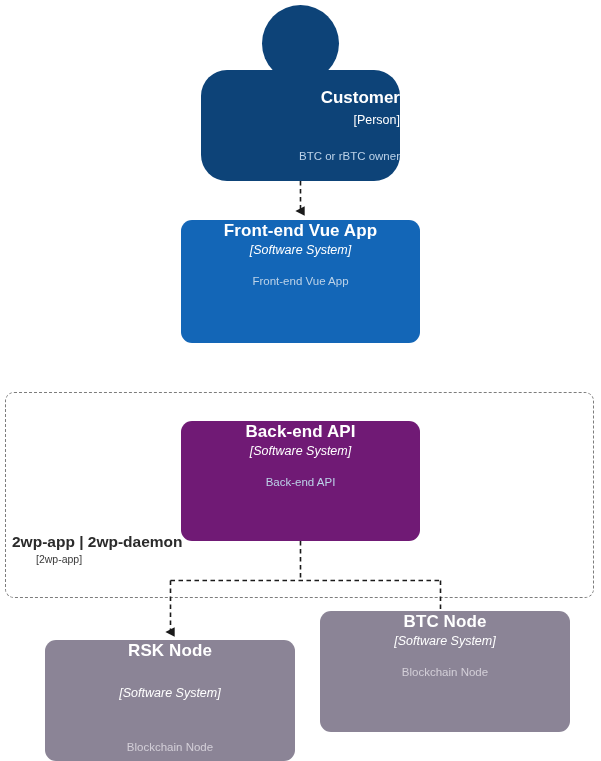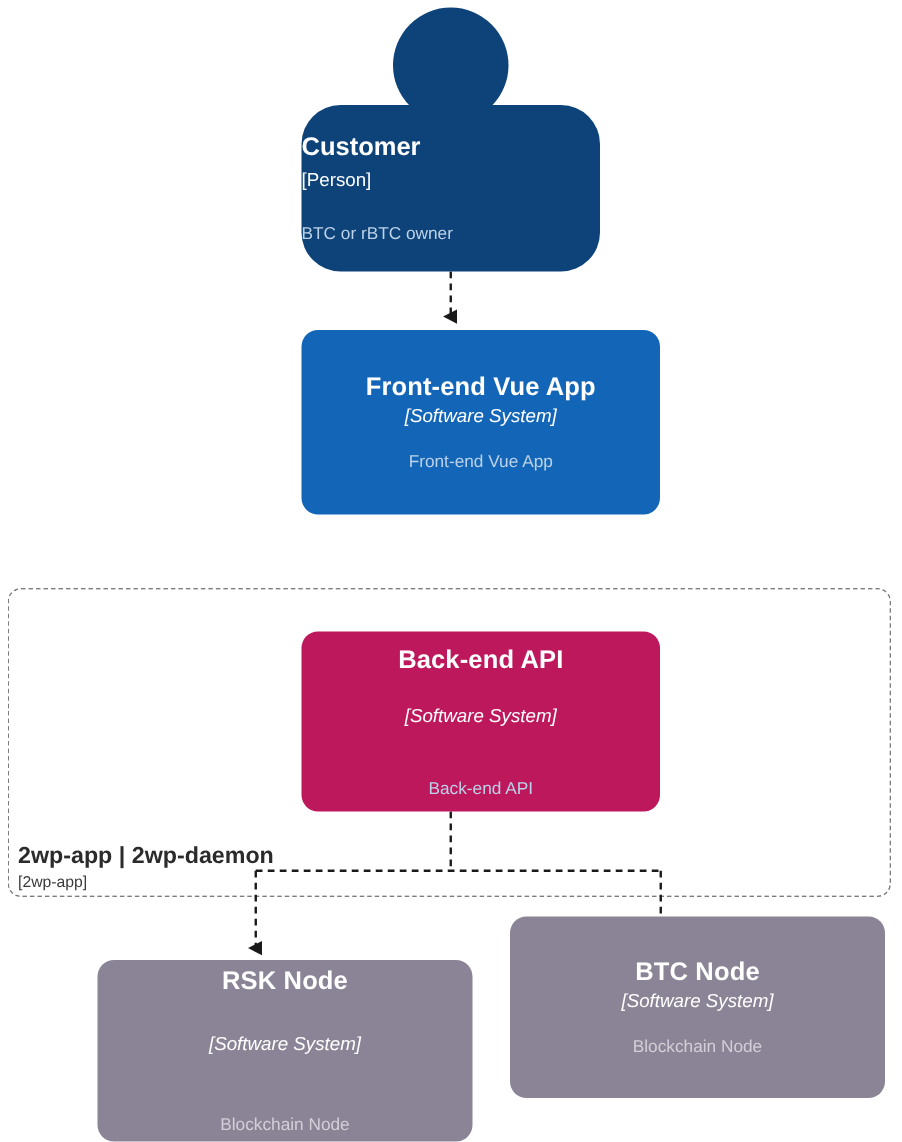--- a/index.html
+++ b/index.html
@@ -24,24 +24,23 @@
     height: 761px;
   }
 
   
   .node {
     position: absolute;
     box-sizing: border-box;
     display: flex;
     flex-direction: column;
     align-items: center;
-    justify-content: center;
+    justify-content: flex-start;
     text-align: center;
     border-radius: 11px;
-    margin-left: 20px;
   }
   .node .title {
     font-size: 17px;
     font-weight: bold;
     color: #ffffff;
     line-height: 21px;
     letter-spacing: 0.1px;
   }
   .node .subtitle {
     font-size: 12.5px;
@@ -60,21 +59,21 @@
   
   .person-head {
     position: absolute;
     border-radius: 50%;
   }
   .person-body {
     position: absolute;
     box-sizing: border-box;
     display: flex;
     flex-direction: column;
-    align-items: flex-start;
+    align-items: flex-end;
     justify-content: center;
     text-align: center;
     border-radius: 26px;
   }
   .person-body .title {
     font-size: 17px;
     font-weight: bold;
     color: #ffffff;
     line-height: 21px;
   }
@@ -108,41 +107,42 @@
     color: #2b2b2b;
     line-height: 19px;
     white-space: nowrap;
   }
   .boundary-label .b-type {
     font-size: 10.5px;
     color: #3a3a3a;
     line-height: 14px;
     margin-top: 1px;
     white-space: nowrap;
+    margin-left: 24px;
   }
 
   
   .conn-svg {
     position: absolute;
     left: 0;
     top: 0;
     width: 601px;
     height: 761px;
     overflow: visible;
     pointer-events: none;
   }
 </style>
 </head>
 <body>
 
 <div id="diagram">
 
   <div class="boundary" style="left:5px; top:392px; width:589px; height:206px;"></div>
 
-  <div class="boundary-label" style="left:12px; top:561px; width:260px;">
+  <div class="boundary-label" style="left:12px; top:532px; width:260px;">
     <div class="b-name">2wp-app | 2wp-daemon</div>
     <div class="b-type">[2wp-app]</div>
   </div>
 
   <svg class="conn-svg" viewBox="0 0 601 761" xmlns="http://www.w3.org/2000/svg">
     <defs>
       <marker id="arrowhead" markerWidth="7" markerHeight="7" refX="3.2" refY="3.2" orient="auto" markerUnits="strokeWidth">
         <path d="M0.3,0.6 L6.2,0.6 L3.25,6.4 Z" fill="#1a1a1a"></path>
       </marker>
     </defs>
@@ -163,21 +163,21 @@
     <div class="subtitle">[Person]</div>
     <div class="desc" style="color:#BCD2E8;margin-top:20px;">BTC or rBTC owner</div>
   </div>
 
   <div class="node" style="left:181px; top:220px; width:239px; height:123px; background:#1366B7;">
     <div class="title">Front-end Vue App</div>
     <div class="subtitle">[Software System]</div>
     <div class="desc" style="color:#BCD2E8;">Front-end Vue App</div>
   </div>
 
-  <div class="node" style="left:181px; top:421px; width:239px; height:120px; background:#be185d;gap:18px;">
+  <div class="node" style="left:181px; top:421px; width:239px; height:120px; background:#701a75;">
     <div class="title">Back-end API</div>
     <div class="subtitle">[Software System]</div>
     <div class="desc" style="color:#BCD2E8;">Back-end API</div>
   </div>
 
   <div class="node" style="left:45px; top:640px; width:250px; height:121px; background:#8B8496;gap:23px;">
     <div class="title">RSK Node</div>
     <div class="subtitle">[Software System]</div>
     <div class="desc" style="color:#D3CFD8;">Blockchain Node</div>
   </div>

